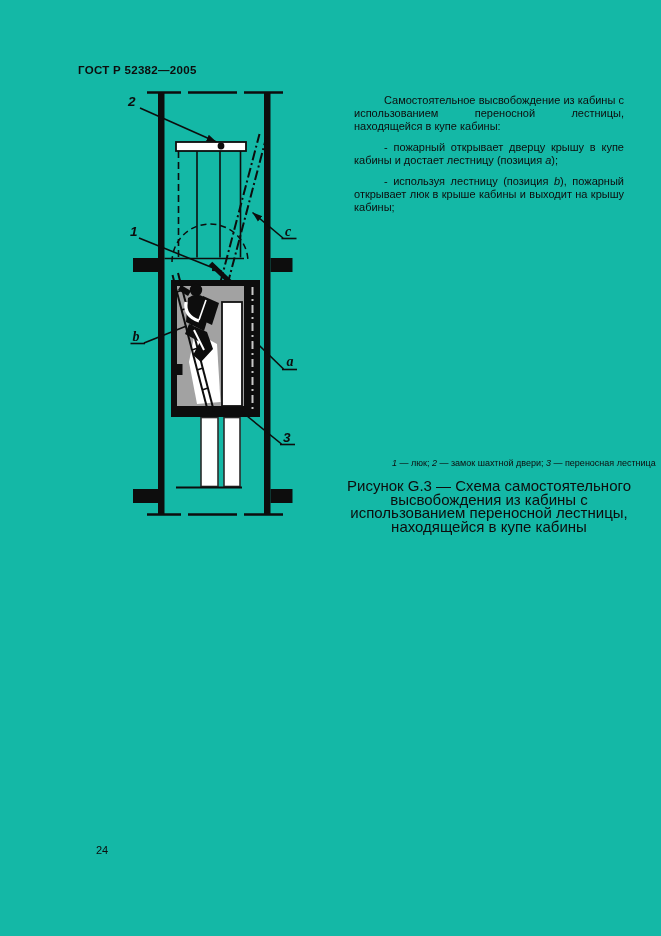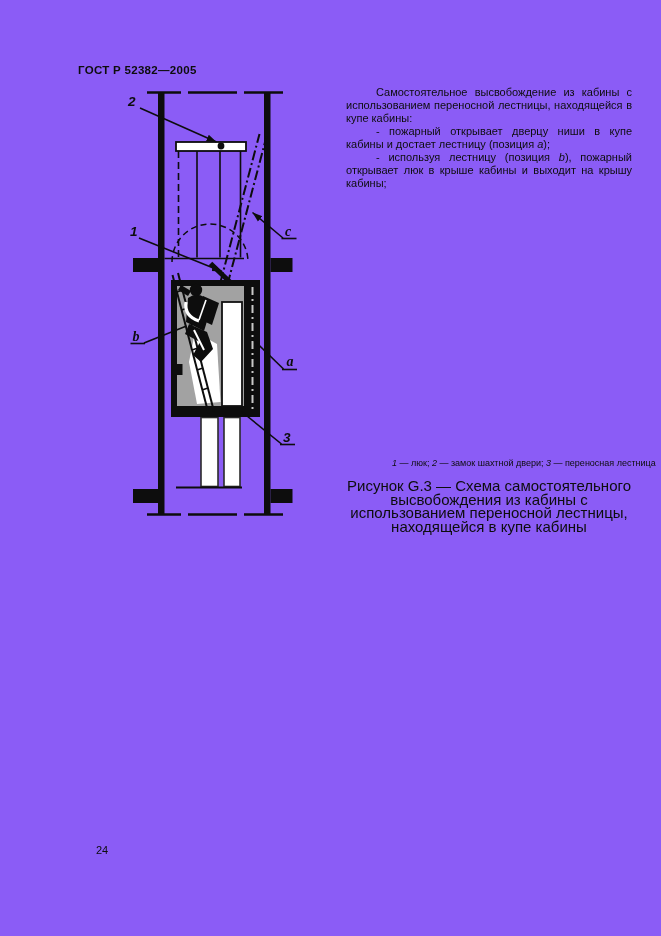--- a/index.html
+++ b/index.html
@@ -1,29 +1,29 @@
 <!DOCTYPE html>
 <html><head>
 <meta charset="utf-8">
 <style>
   html,body{margin:0;padding:0;background:#ffffff;}
   #page{
-    position:relative;width:661px;height:936px;background:#8b5cf6;overflow:hidden;
+    position:relative;width:661px;height:936px;background:#14b8a6;overflow:hidden;
     font-family:"Liberation Sans",sans-serif;color:#0d0d0d;
   }
   #doc-header{
     position:absolute;left:78px;top:64px;font-size:11.5px;font-weight:bold;
     letter-spacing:0.3px;white-space:nowrap;
   }
   #diagram-wrap{position:absolute;left:95px;top:80px;width:235px;height:455px;}
   #body-text{
     position:absolute;left:346px;top:86px;width:286px;
     font-size:11px;line-height:13px;text-align:justify;
   }
-  #body-text p{margin:0;text-indent:30px;}
+  #body-text p{margin:8px;text-indent:30px;}
   #body-text i{font-style:italic;}
   #legend-line{
     position:absolute;left:346px;top:458px;width:286px;
     font-size:9px;line-height:11px;white-space:nowrap;margin-left:46px;
   }
   #legend-line i{font-style:italic;}
   #figure-caption{
     position:absolute;left:346px;top:479px;width:286px;
     font-size:15px;line-height:13.5px;text-align:center;
   }
@@ -143,21 +143,21 @@
       <text class="lbl-num" x="130" y="236">1</text>
       <text class="lbl-let" x="132.5" y="341">b</text>
       <text class="lbl-let" x="285" y="236">c</text>
       <text class="lbl-let" x="286.5" y="366">a</text>
       <text class="lbl-num" x="283" y="442">3</text>
     </svg>
   </div>
 
   <div id="body-text">
     <p><span>Самостоятельное высвобождение из кабины с использованием переносной лестницы, находящейся в купе кабины:</span></p>
-    <p><span>- пожарный открывает дверцу ниши в купе кабины и достает лестницу (позиция </span><i>a</i><span>);</span></p>
+    <p><span>- пожарный открывает дверцу крышу в купе кабины и достает лестницу (позиция </span><i>a</i><span>);</span></p>
     <p><span>- используя лестницу (позиция </span><i>b</i><span>), пожарный открывает люк в крыше кабины и выходит на крышу кабины;</span></p>
   </div>
 
   <div id="legend-line"><i>1</i><span> — люк; </span><i>2</i><span> — замок шахтной двери; </span><i>3</i><span> — переносная лестница</span></div>
 
   <div id="figure-caption">Рисунок G.3 — Схема самостоятельного высвобождения из кабины с использованием переносной лестницы, находящейся в купе кабины</div>
 
   <div id="page-number">24</div>
 
 </div>

